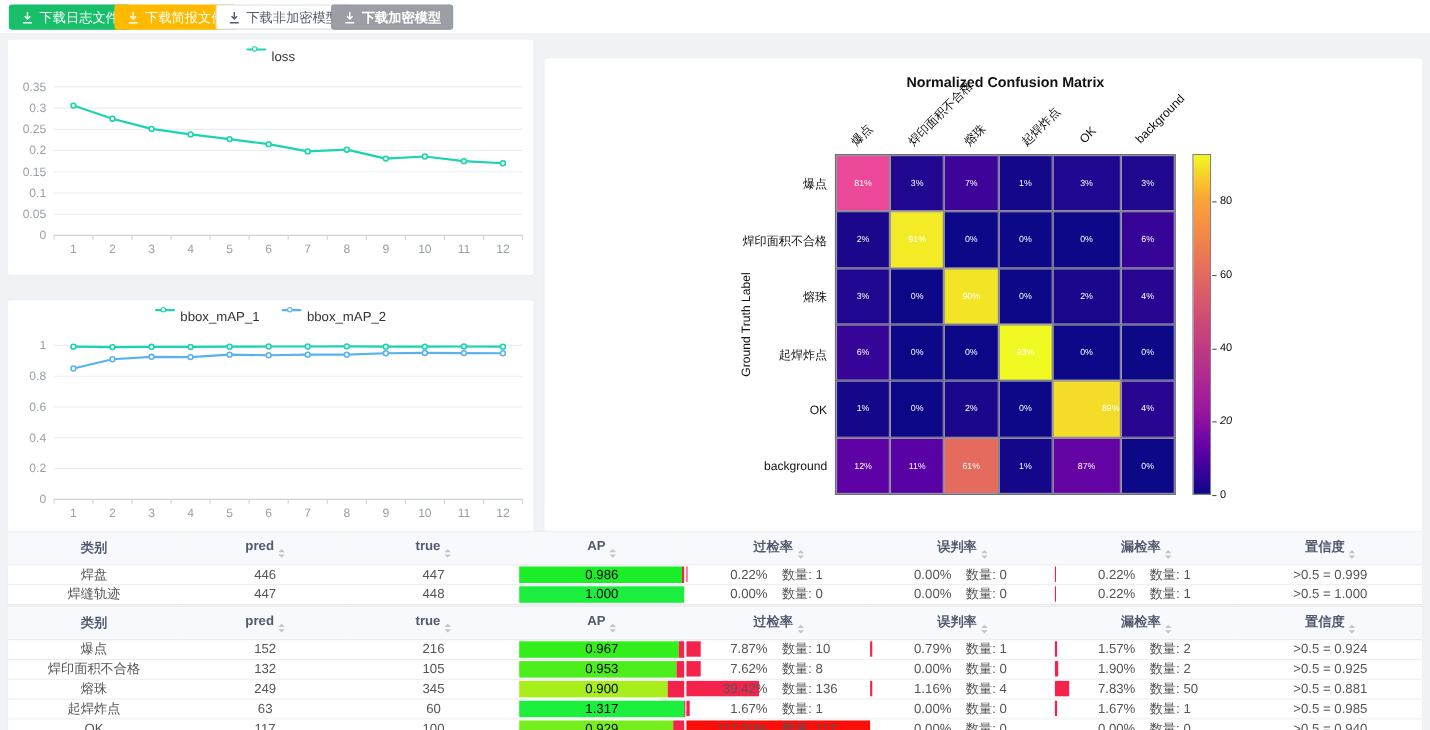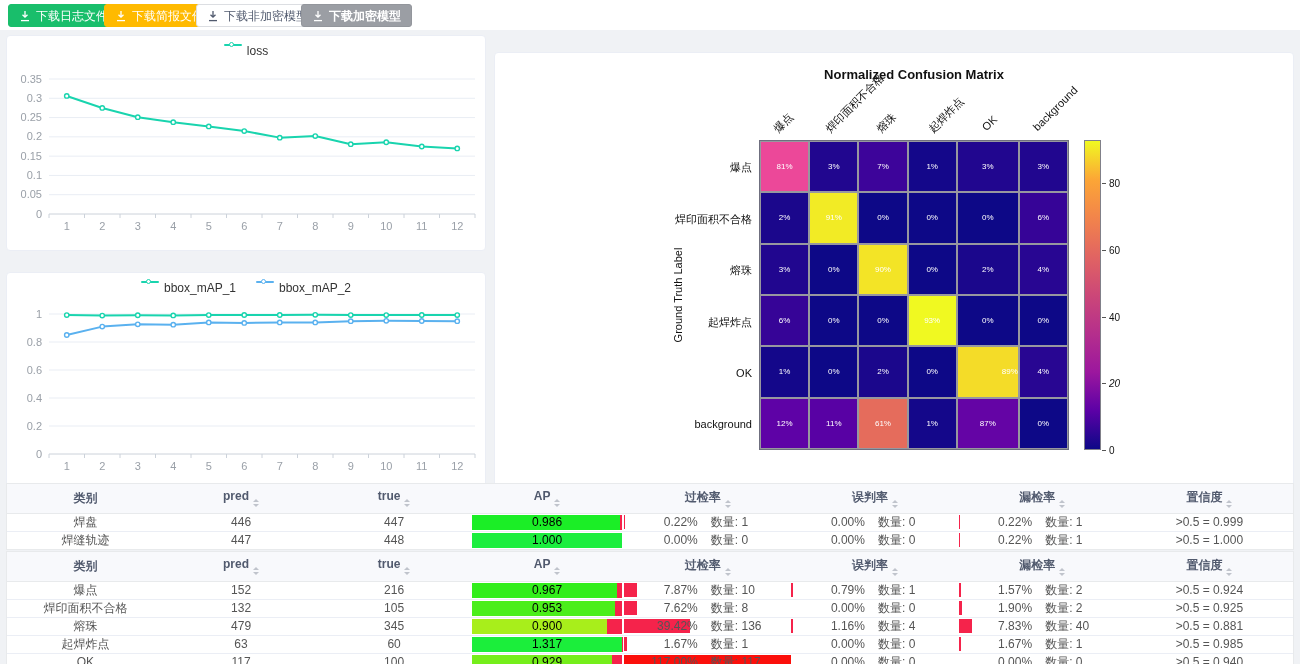--- a/index.html
+++ b/index.html
@@ -564,21 +564,21 @@
             <div class="pct-bar" style="width: 1.9%; background: rgb(245, 35, 75);"></div>
             <div class="pct-row">
               <span class="pp">1.90%</span>
               <span class="cc">数量: 2</span>
             </div>
           </td>
           <td>&gt;0.5 = 0.925</td>
         </tr>
         <tr>
           <td>熔珠</td>
-          <td>479</td>
+          <td>249</td>
           <td>345</td>
           <td>
             <div class="ap-wrap">
               <div class="ap-green" style="width: 90%; background: rgb(168, 238, 27);"></div>
               <div class="ap-red" style="width: 10%; background: rgb(245, 35, 75);"></div>
               <span class="ap-text">0.900</span>
             </div>
           </td>
           <td class="pct-cell">
             <div class="pct-bar" style="width: 39.42%; background: rgb(245, 35, 75);"></div>
@@ -591,21 +591,21 @@
             <div class="pct-bar" style="width: 1.16%; background: rgb(245, 35, 75);"></div>
             <div class="pct-row">
               <span class="pp">1.16%</span>
               <span class="cc">数量: 4</span>
             </div>
           </td>
           <td class="pct-cell">
             <div class="pct-bar" style="width: 7.83%; background: rgb(245, 35, 75);"></div>
             <div class="pct-row">
               <span class="pp">7.83%</span>
-              <span class="cc">数量: 40</span>
+              <span class="cc">数量: 50</span>
             </div>
           </td>
           <td>&gt;0.5 = 0.881</td>
         </tr>
         <tr>
           <td>起焊炸点</td>
           <td>63</td>
           <td>60</td>
           <td>
             <div class="ap-wrap">

